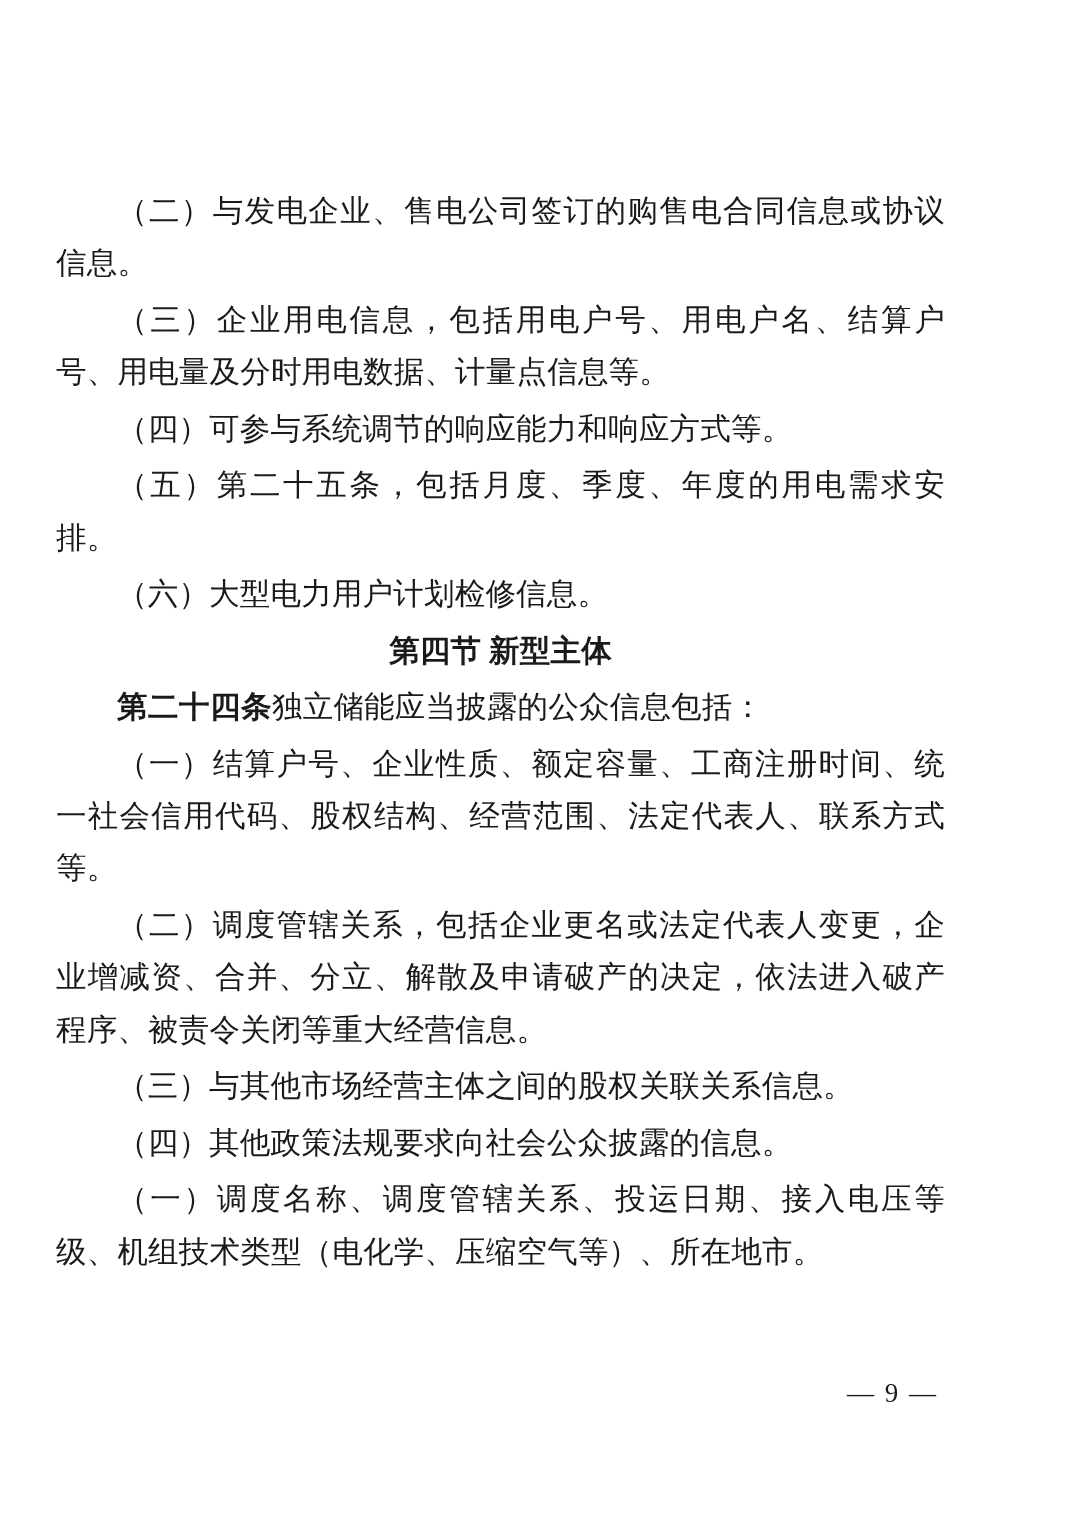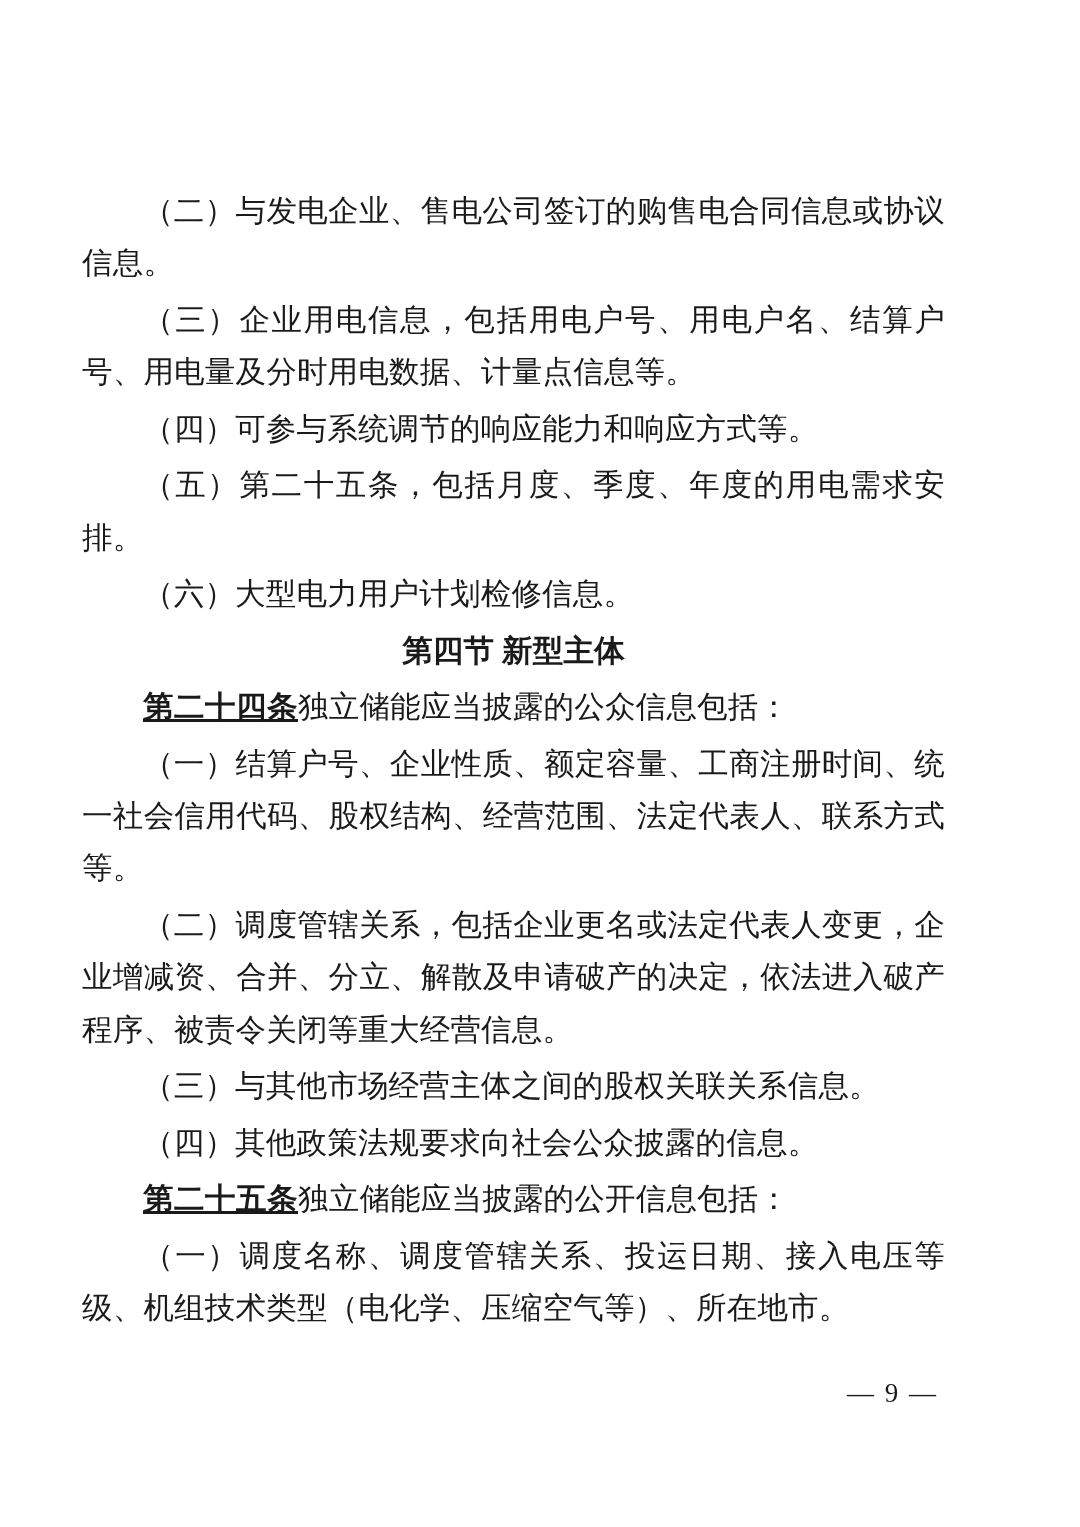--- a/index.html
+++ b/index.html
@@ -14,21 +14,21 @@
     color: #1a1a1a;
     position: relative;
     overflow: hidden;
   }
   .page {
     position: absolute;
     top: 0;
     left: 0;
     width: 1080px;
     height: 1527px;
-    padding: 185px 135px 0 82px;
+    padding: 185px 135px 0 56px;
     box-sizing: border-box;
   }
   .para {
     font-size: 30.5px;
     line-height: 1.72;
     text-align: justify;
     text-justify: inter-ideograph;
     margin: 0 0 4px 0;
     letter-spacing: 0.2px;
   }
@@ -39,21 +39,20 @@
     text-align: center;
     text-indent: 0;
     font-weight: bold;
   }
   .article {
     text-indent: 2em;
   }
   .article .art-no {
     font-weight: bold;
     letter-spacing: 0.5px;
-    text-decoration: underline;
   }
   .page-number {
     position: absolute;
     bottom: 118px;
     right: 142px;
     font-size: 27px;
     letter-spacing: 2px;
     color: #1a1a1a;
   }
 </style>
@@ -72,20 +71,17 @@
 
   <p class="para article">
     <span class="art-no">第二十四条</span><span>独立储能应当披露的公众信息包括：</span>
   </p>
 
   <p class="para indent">（一）结算户号、企业性质、额定容量、工商注册时间、统一社会信用代码、股权结构、经营范围、法定代表人、联系方式等。</p>
   <p class="para indent">（二）调度管辖关系，包括企业更名或法定代表人变更，企业增减资、合并、分立、解散及申请破产的决定，依法进入破产程序、被责令关闭等重大经营信息。</p>
   <p class="para indent">（三）与其他市场经营主体之间的股权关联关系信息。</p>
   <p class="para indent">（四）其他政策法规要求向社会公众披露的信息。</p>
 
-  <p class="para article">
-    <span class="art-no">第二十五条</span><span>独立储能应当披露的公开信息包括：</span>
-  </p>
 
   <p class="para indent">（一）调度名称、调度管辖关系、投运日期、接入电压等级、机组技术类型（电化学、压缩空气等）、所在地市。</p>
 
   <div class="page-number">— 9 —</div>
 </div>
 
 </body></html>

